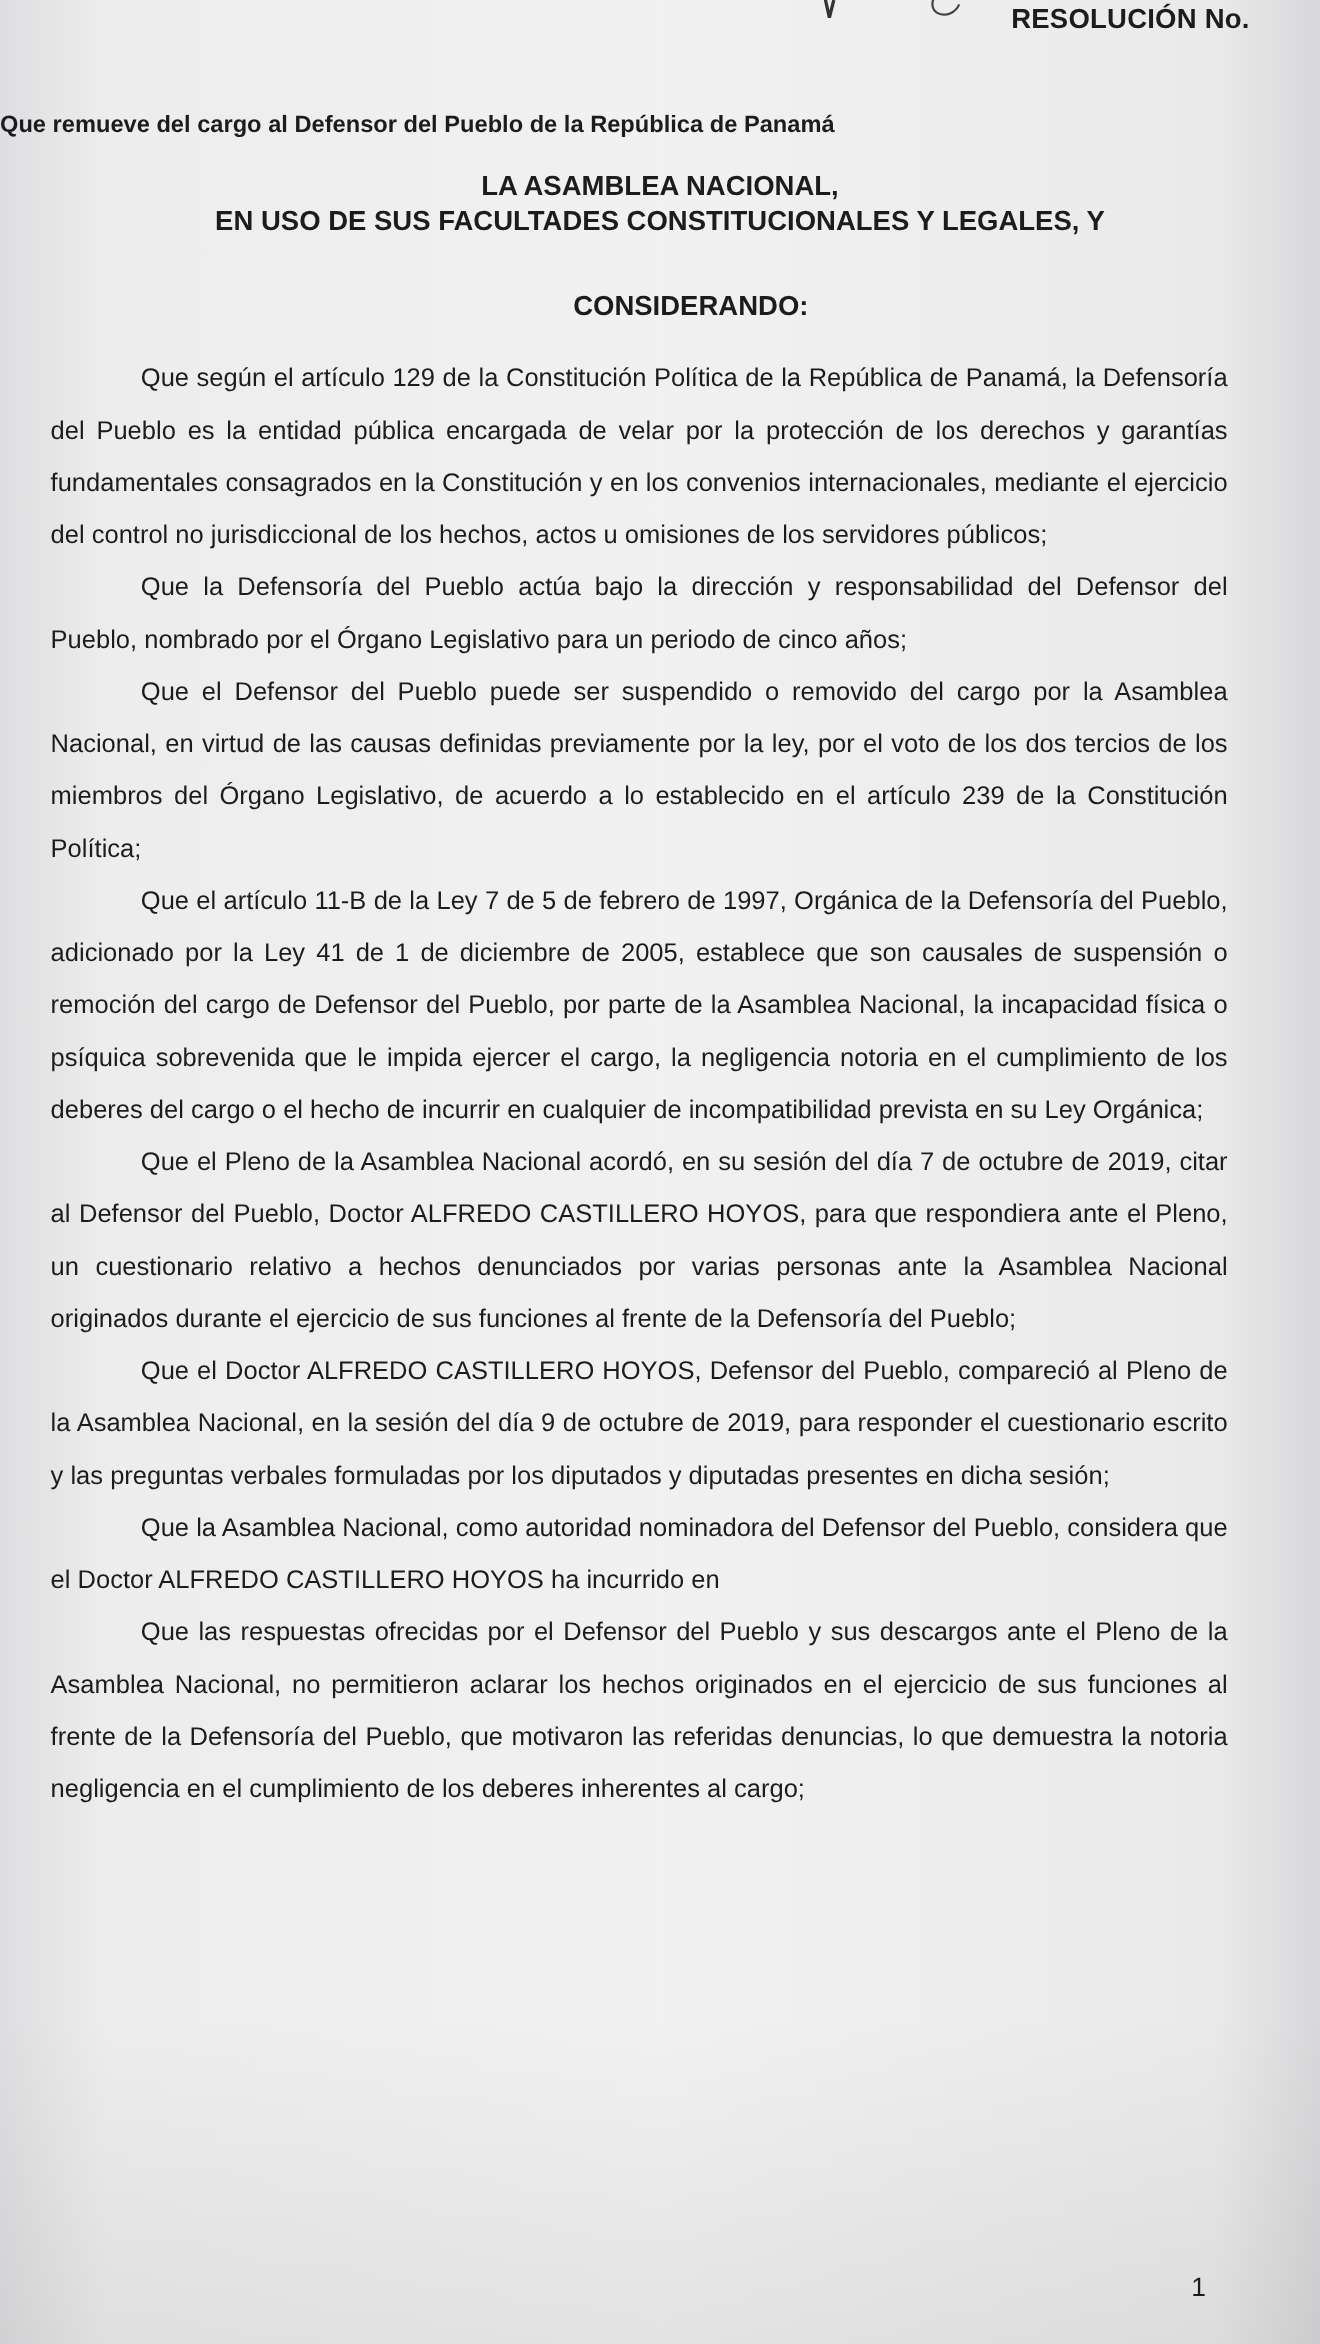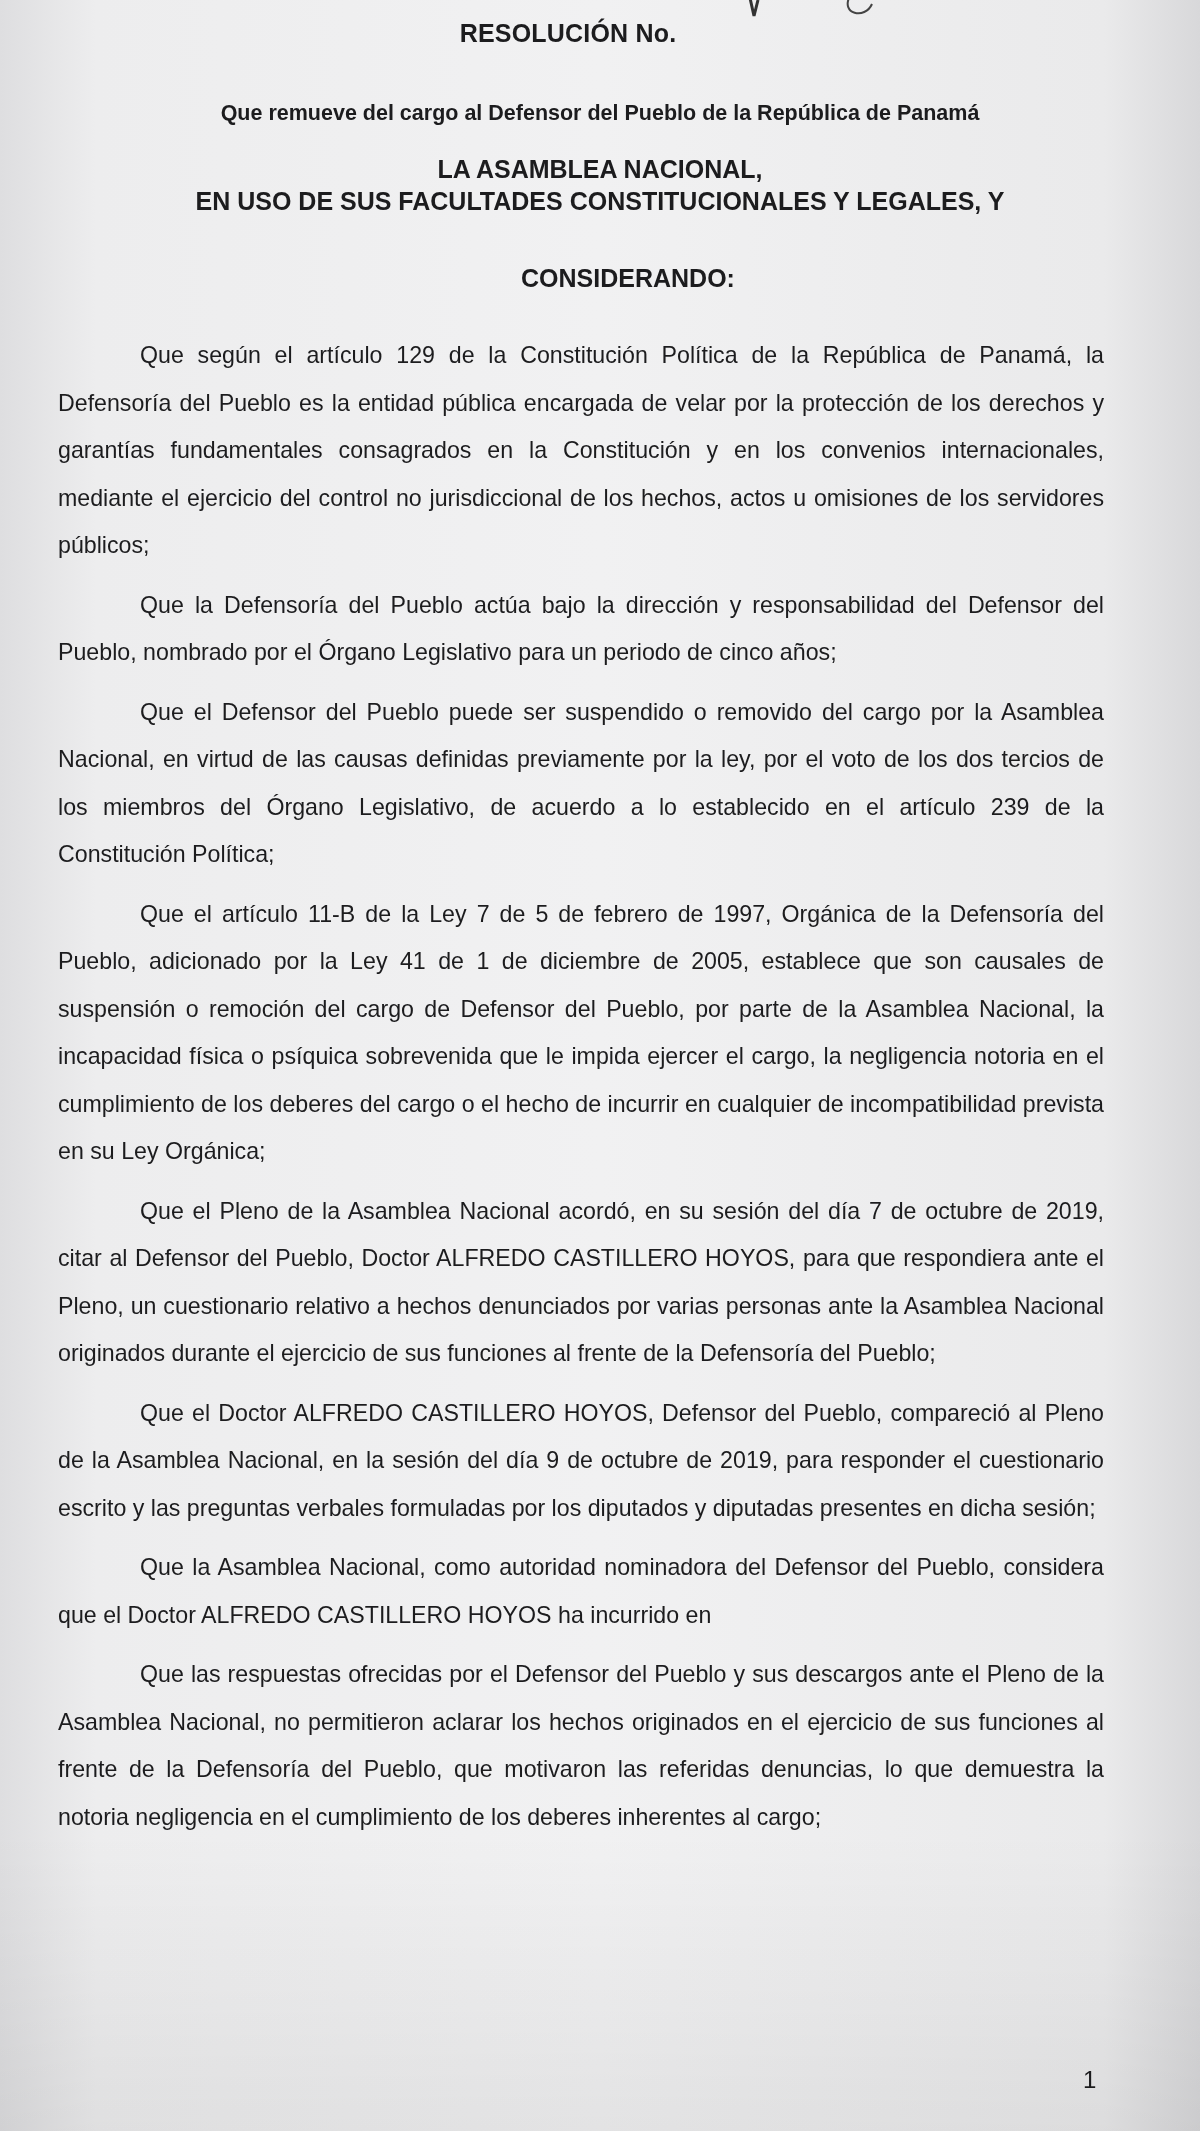--- a/index.html
+++ b/index.html
@@ -24,43 +24,43 @@
     .page::after {
       content: "";
       position: absolute;
       left: 0; right: 0; bottom: 0;
       height: 300px;
       background: linear-gradient(180deg, rgba(0,0,0,0) 0%, rgba(0,0,0,0.06) 100%);
       pointer-events: none;
     }
     .header-block {
       position: absolute;
-      top: 16px;
+      top: 0;
       left: 0;
       width: 1136px;
-      text-align: center;
+      text-align: right;
     }
     .res-title {
       font-weight: bold;
       font-size: 25px;
       letter-spacing: 0.2px;
       margin: 0;
       line-height: 34px;
     }
     .res-date {
       font-size: 25px;
       margin: 0;
       line-height: 34px;
     }
     .subject {
       position: absolute;
       top: 98px;
       left: 0;
       width: 1200px;
-      text-align: center;
+      text-align: left;
       font-weight: bold;
       font-size: 21.5px;
       line-height: 30px;
     }
     .assembly {
       position: absolute;
       top: 153px;
       left: 0;
       width: 1200px;
       text-align: center;
@@ -82,21 +82,21 @@
     .body-text {
       position: absolute;
       top: 320px;
       left: 46px;
       width: 1070px;
       font-size: 23.2px;
       line-height: 47.5px;
       text-align: justify;
     }
     .body-text p {
-      margin: 12px;
+      margin: 0;
       text-indent: 82px;
     }
     .body-text p + p {
       margin-top: 0;
     }
     .page-number {
       position: absolute;
       top: 2066px;
       left: 1083px;
       font-size: 24px;

